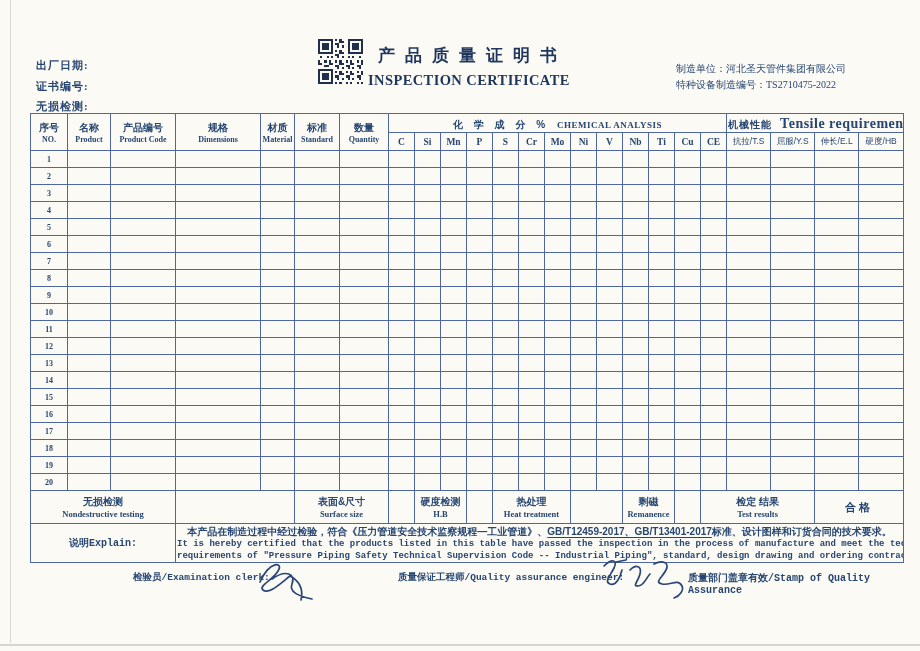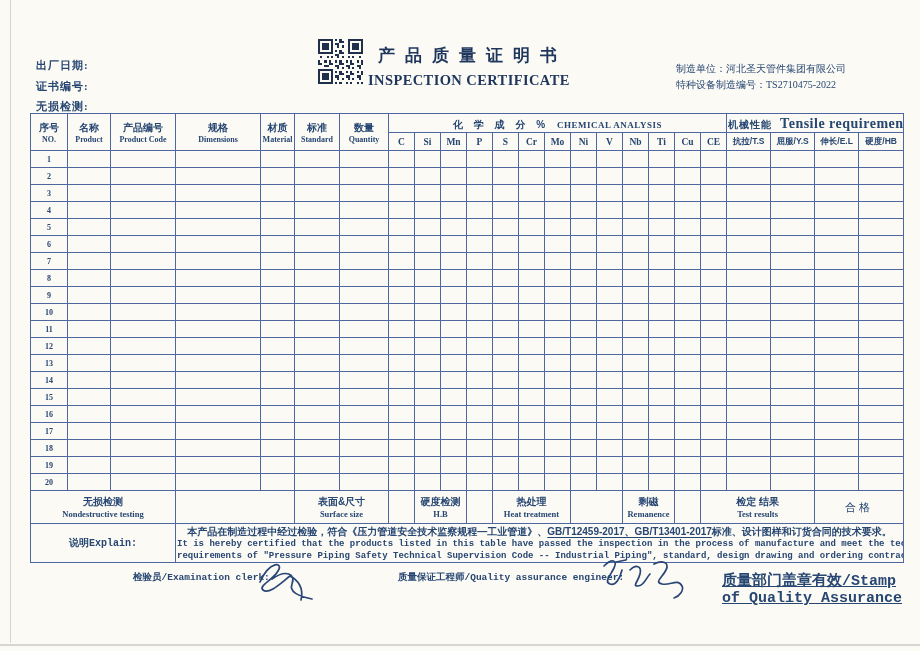--- a/index.html
+++ b/index.html
@@ -44,36 +44,36 @@
   tr.head-1{height:17px;}
   tr.head-2{height:18px;}
   tr.body-row{height:17px;}
   tr.summary-row{height:33px;padding-left:13px;}
   tr.explain-row{height:39px;}
   .hcn{font-size:10px;font-weight:700;font-family:"Liberation Sans","DejaVu Sans",sans-serif;}
   .hen{font-size:8px;font-weight:700;font-family:"Liberation Serif","DejaVu Serif",serif;}
   .group-cn{font-size:10px;font-weight:700;font-family:"Liberation Sans","DejaVu Sans",sans-serif;letter-spacing:4px;margin-right:8px;}
   .group-en{font-size:9px;font-weight:700;letter-spacing:0.5px;}
   th.elem{font-size:9.5px;font-weight:700;}
-  th.mech{font-size:8.5px;font-weight:700;font-family:"Liberation Sans","DejaVu Sans",sans-serif;}
+  th.mech{font-size:8.5px;font-weight:400;font-family:"Liberation Sans","DejaVu Sans",sans-serif;}
   td.rownum{font-size:8px;font-weight:700;}
   .sum-cn{font-size:10px;font-weight:700;font-family:"Liberation Sans","DejaVu Sans",sans-serif;}
   .sum-en{font-size:8.5px;font-weight:700;}
-  .sum-pass{font-size:11px;font-weight:400;font-family:"Liberation Sans","DejaVu Sans",sans-serif;letter-spacing:3px;text-align:center;}
+  .sum-pass{font-size:11px;font-weight:700;font-family:"Liberation Sans","DejaVu Sans",sans-serif;letter-spacing:3px;text-align:center;}
   td.explain-label{font-size:10px;font-weight:700;font-family:"Liberation Mono","DejaVu Sans Mono",monospace;}
   td.explain-text{text-align:left;padding:2px 6px;white-space:normal;}
   .cn-line{font-size:10px;line-height:13px;font-weight:700;font-family:"Liberation Sans","DejaVu Sans",sans-serif;white-space:nowrap;}
   .cn-line .u{text-decoration:underline;text-underline-offset:2px;}
   .en-line{font-size:9px;line-height:12px;font-weight:600;font-family:"Liberation Mono","DejaVu Sans Mono",monospace;white-space:nowrap;}
 
   
   .foot-label{position:absolute;font-family:"Liberation Mono","DejaVu Sans Mono",monospace;font-weight:700;font-size:9.5px;color:var(--ink);}
   .clerk-label{left:133px;top:571px;}
   .engineer-label{left:358px;top:571px;margin-left:40px;}
-  .stamp-label{left:722px;top:571px;font-size:15px;text-decoration:underline;}
+  .stamp-label{left:688px;top:571px;font-size:10px;}
   .sig{position:absolute;}
   .sig1{left:246px;top:556px;}
   .sig2{left:596px;top:552px;}
   .sig path{stroke:#2a4577;fill:none;stroke-width:1.7;stroke-linecap:round;}
 </style>
 </head>
 <body>
 
 <div class="page">
   <div class="edge-left"></div>

